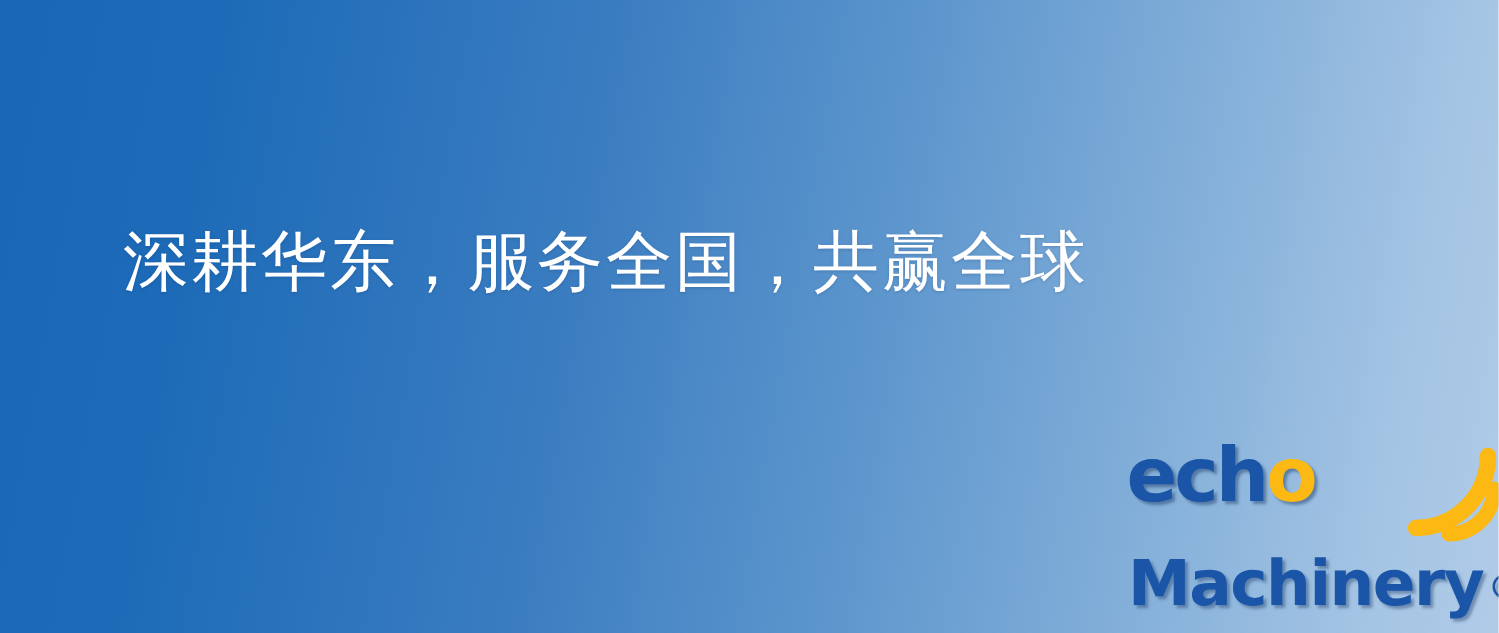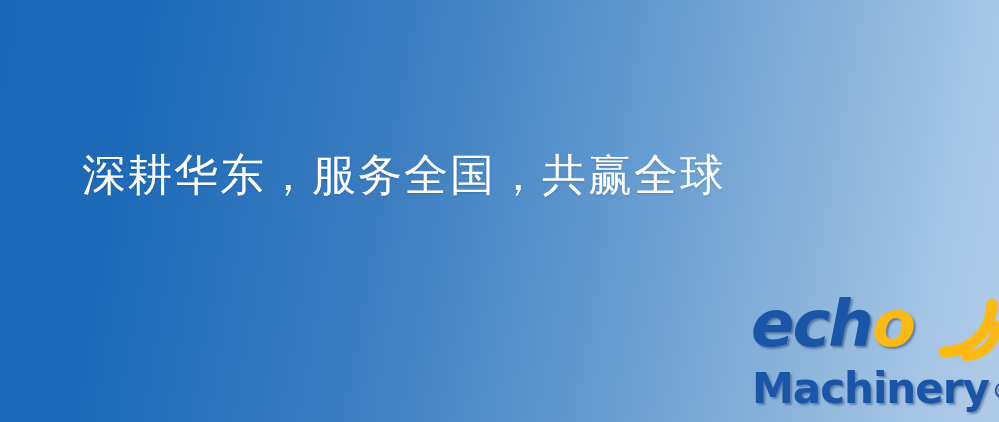--- a/index.html
+++ b/index.html
@@ -64,26 +64,25 @@
     top: 292px;
     width: 251px;
     height: 130px;
   }
 
   #logo-wordmark {
     position: absolute;
     left: 3px;
     top: 0px;
     font-family: "DejaVu Sans", "Liberation Sans", sans-serif;
-    font-size: 64px;
+    font-size: 50px;
     font-weight: bold;
     line-height: 1;
     letter-spacing: -2px;
     white-space: nowrap;
-    font-style: italic;
   }
   #logo-echo-dark {
     color: #1a55a8;
     text-shadow: 2px 2px 2px rgba(20, 50, 95, 0.45);
   }
   #logo-echo-o {
     color: #fcb813;
     text-shadow: 2px 2px 2px rgba(20, 50, 95, 0.45);
   }
 

